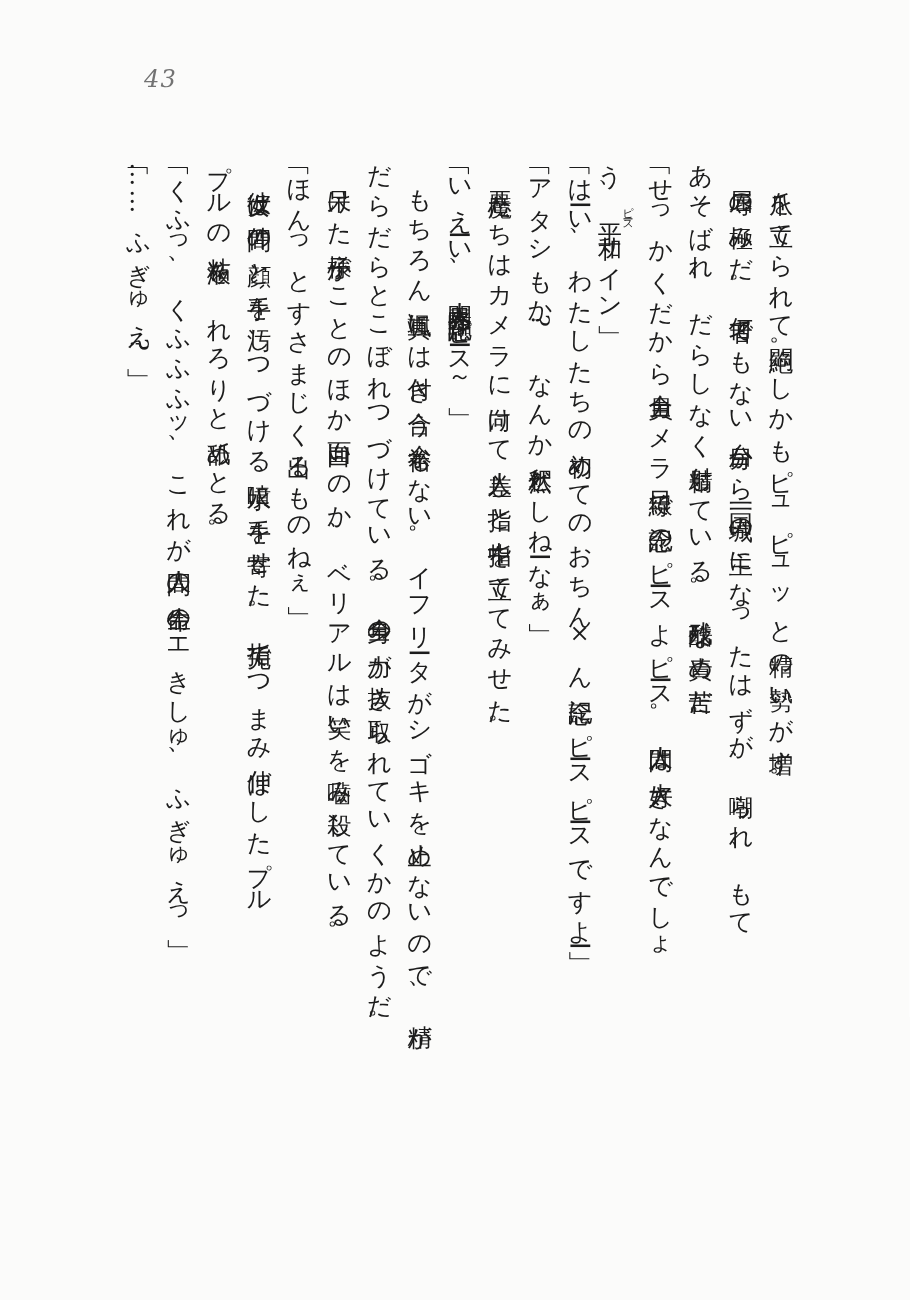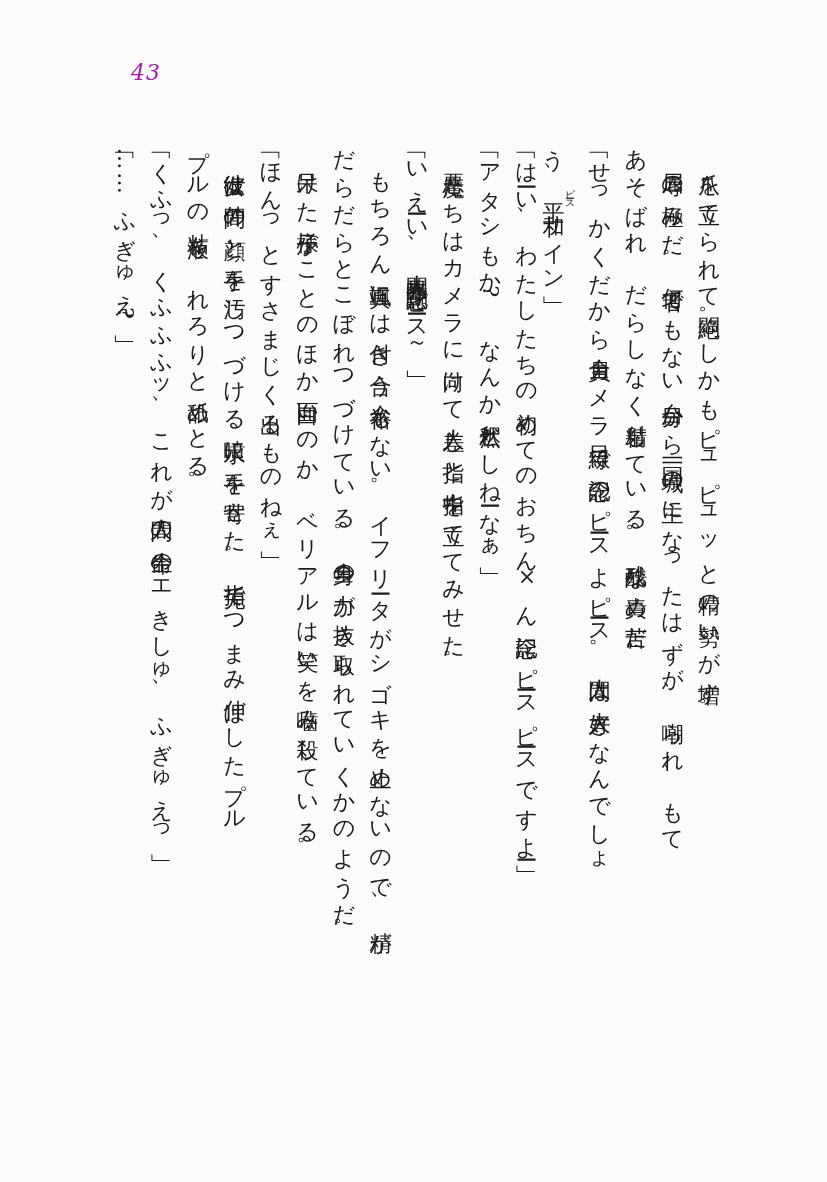--- a/index.html
+++ b/index.html
@@ -15,21 +15,21 @@
     color: #1c1c1c;
     font-family: "DejaVu Serif", "Liberation Serif", serif;
     overflow: hidden;
   }
   .page-number {
     position: absolute;
     top: 60px;
     left: 131px;
     font-size: 22px;
     font-style: italic;
-    color: #a21caf;
+    color: #737373;
     letter-spacing: 1px;
   }
   .text-block {
     position: absolute;
     top: 134px;
     left: 113px;
     width: 608px;
     height: 965px;
     display: flex;
     flex-direction: row-reverse;

